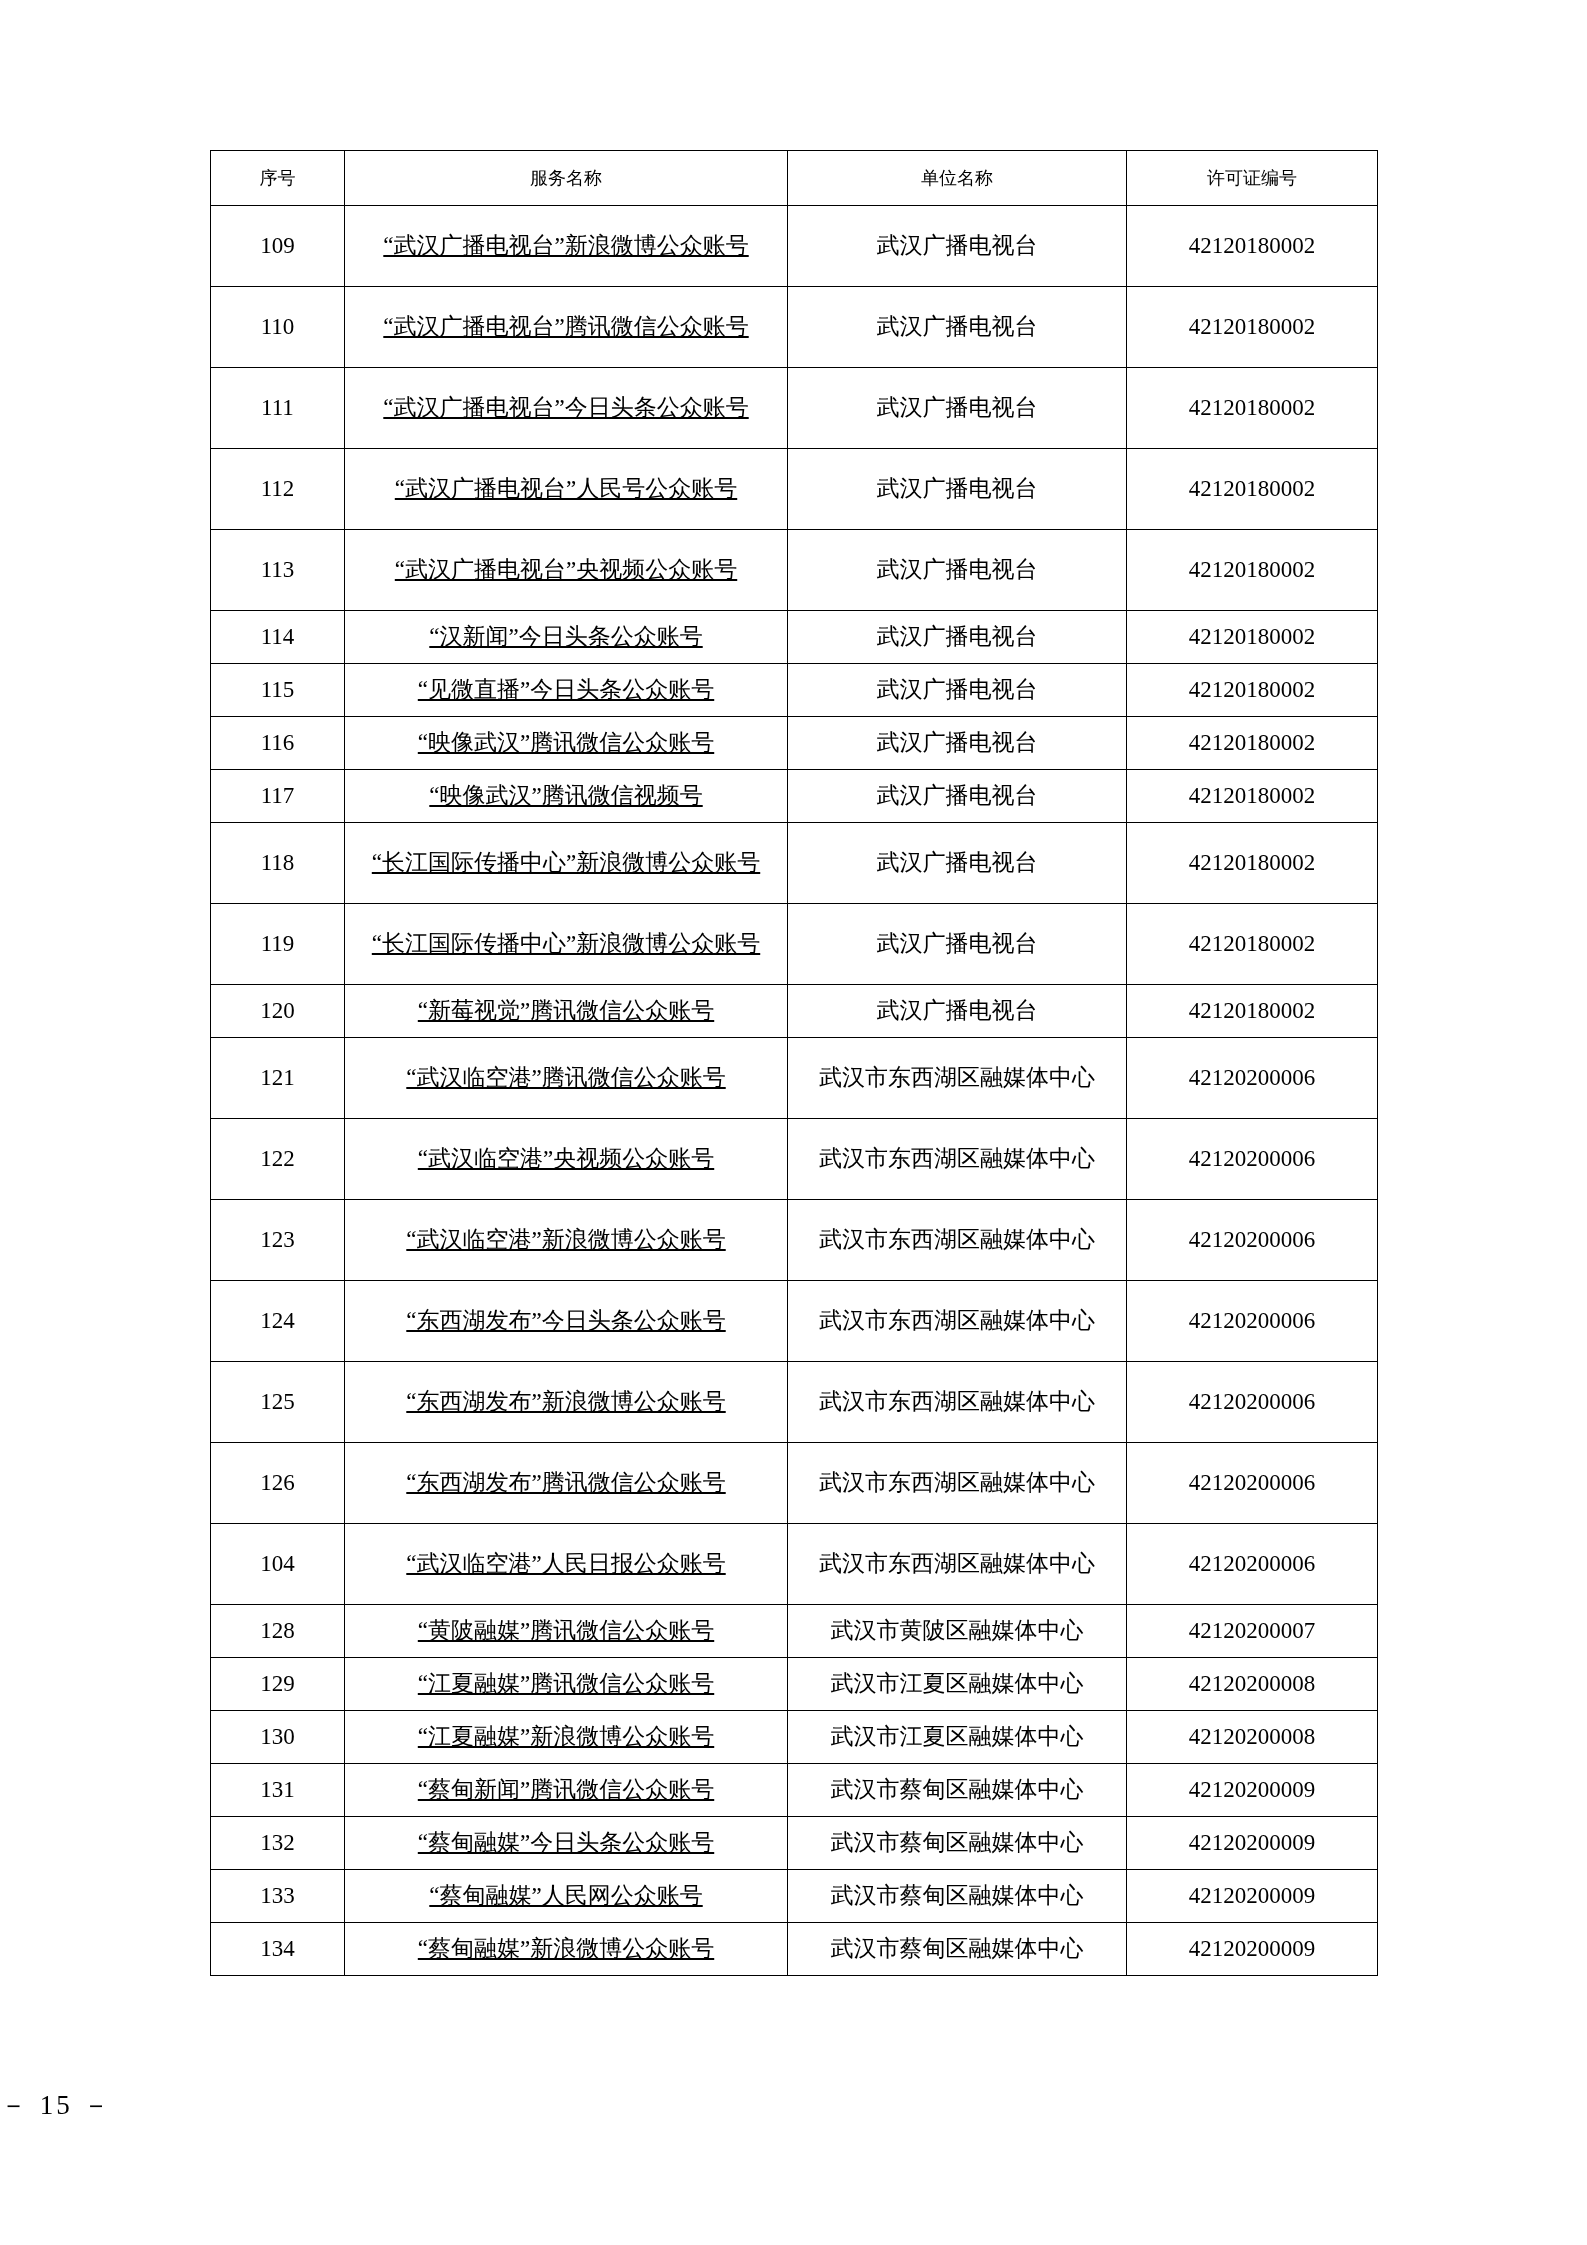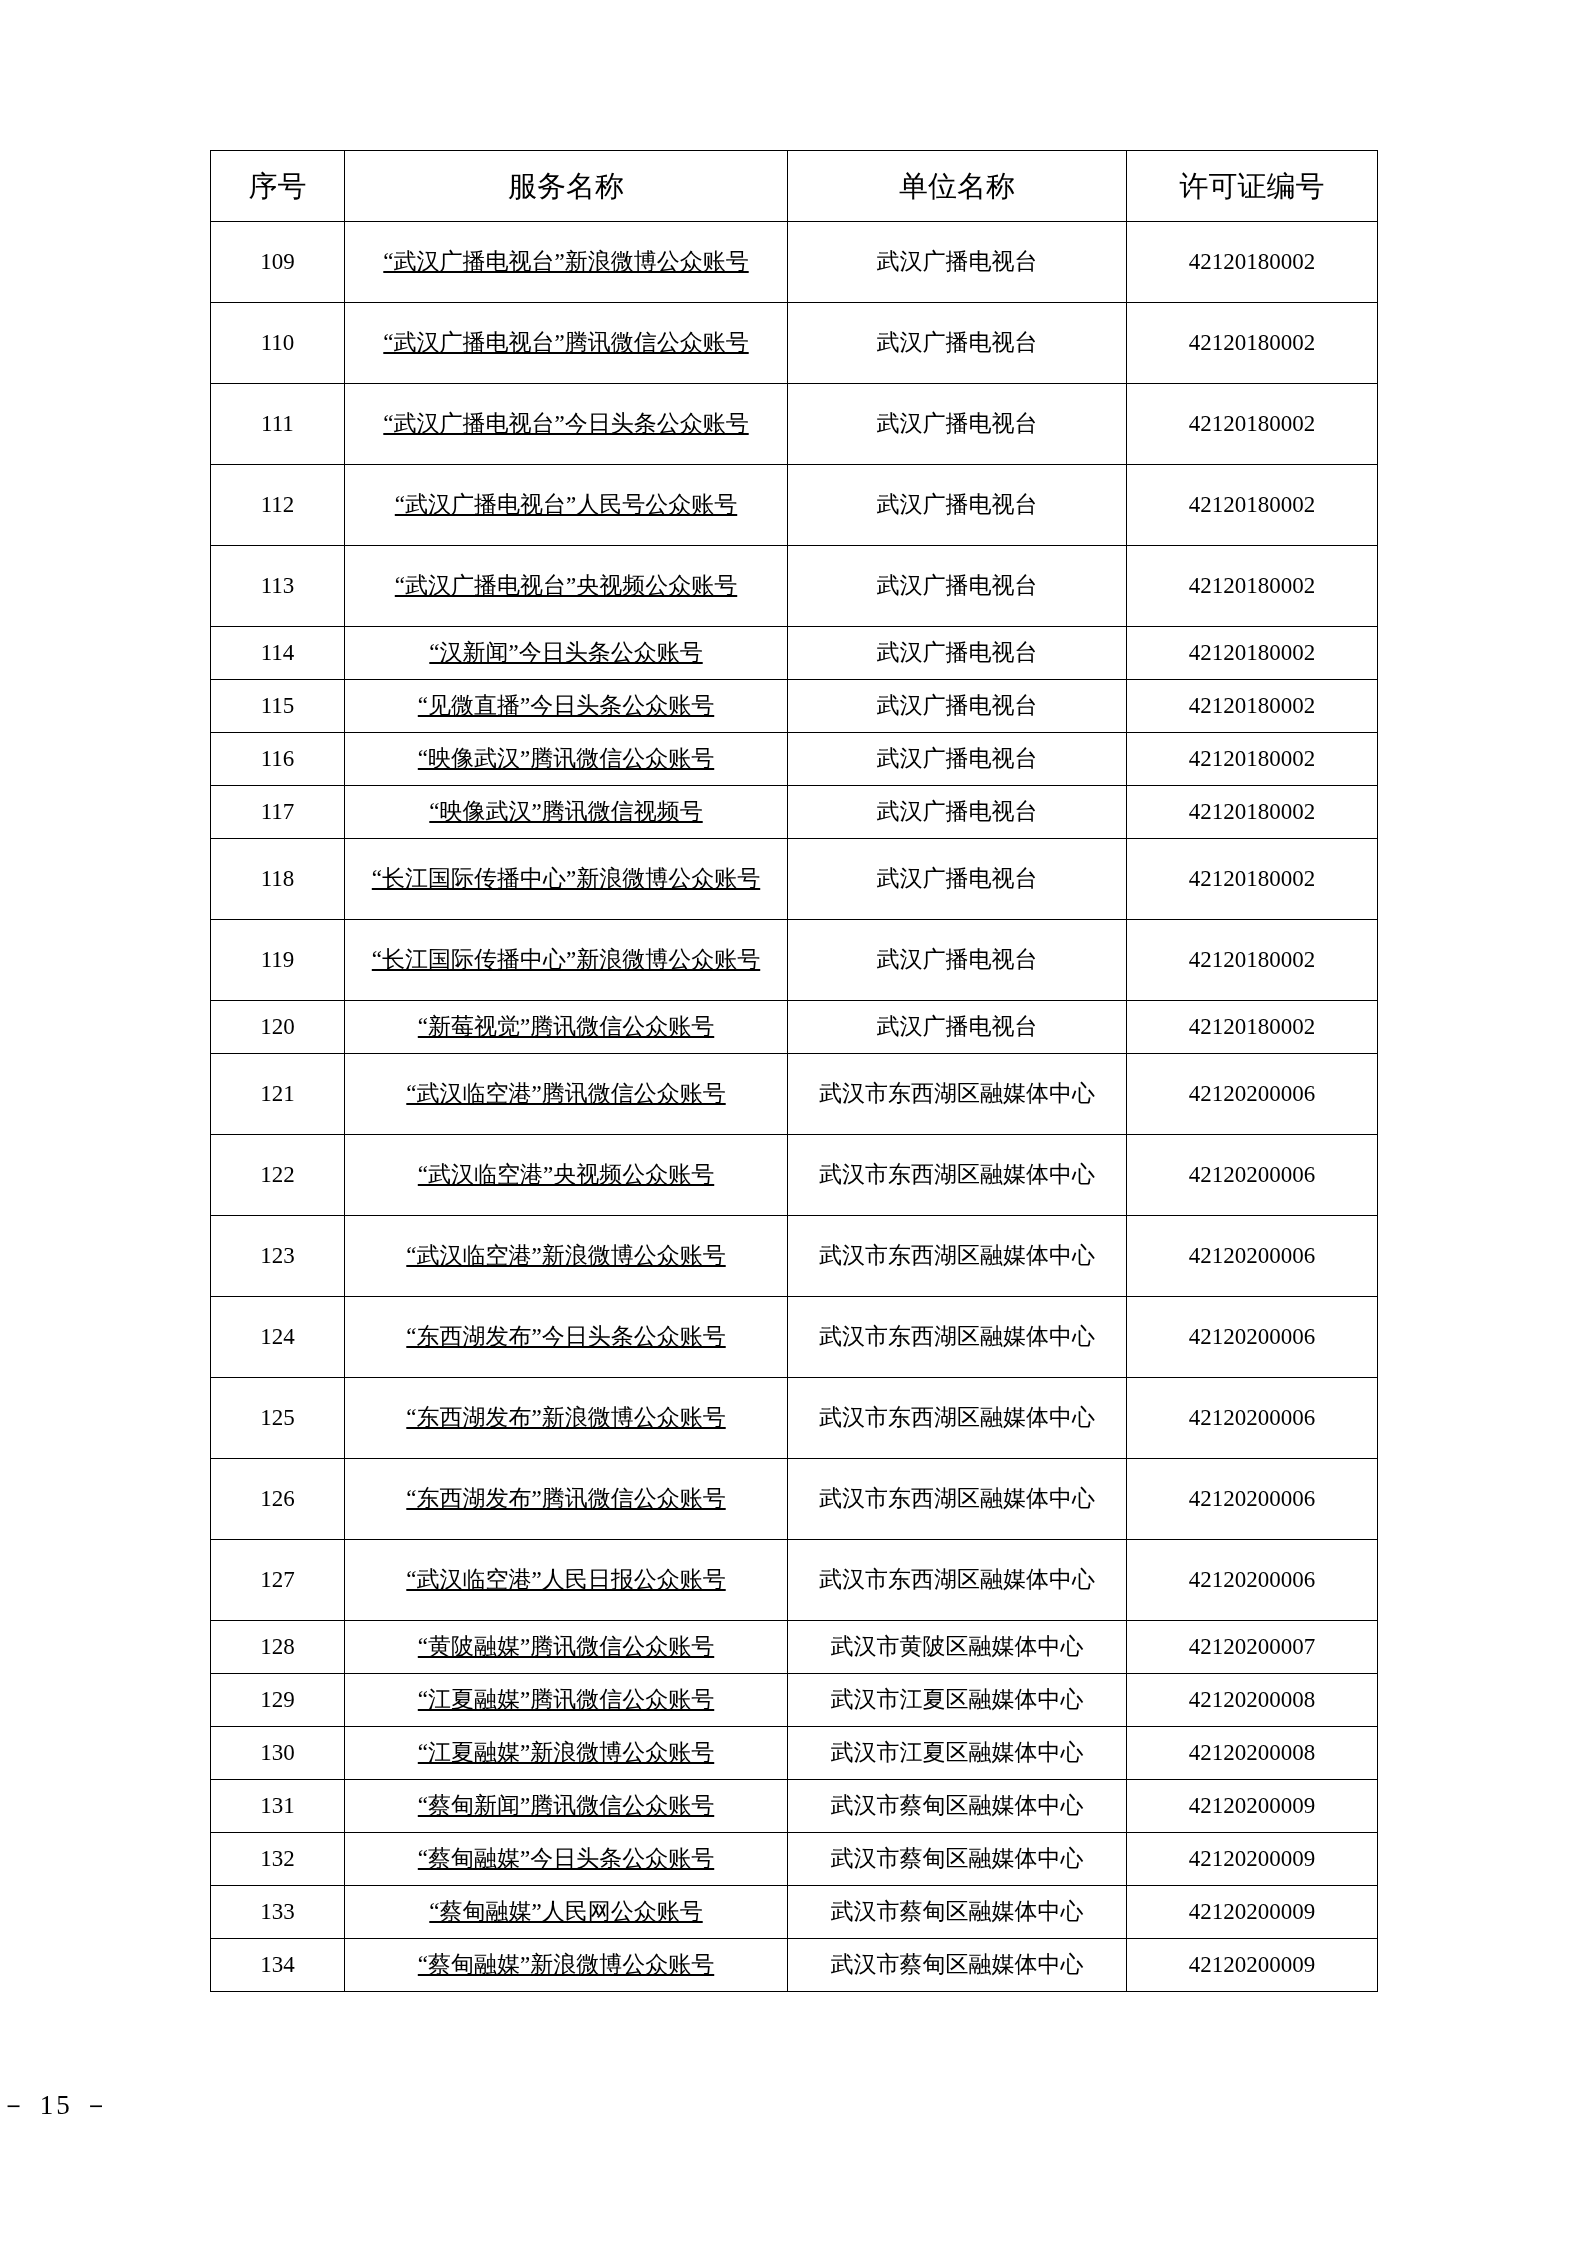--- a/index.html
+++ b/index.html
@@ -32,21 +32,21 @@
     border: 1.5px solid #000000;
     padding: 4px 6px;
     font-size: 23px;
     line-height: 1.45;
     text-align: center;
     vertical-align: middle;
     font-weight: normal;
     font-family: "Liberation Serif", "DejaVu Serif", serif;
   }
   table.doc-table thead td {
-    font-size: 29px;
+    font-size: 18px;
     padding: 14px 6px;
   }
   col.c-seq { width: 116px; }
   col.c-service { width: 380px; }
   col.c-unit { width: 292px; }
   col.c-license { width: 215px; }
   .row-tall td { height: 72px; }
   .row-short td { height: 44px; }
   .service-cell {
     text-align: center;
@@ -188,21 +188,21 @@
           <td>武汉市东西湖区融媒体中心</td>
           <td>42120200006</td>
         </tr>
         <tr class="row-tall">
           <td>126</td>
           <td class="service-cell">“东西湖发布”腾讯微信公众账号</td>
           <td>武汉市东西湖区融媒体中心</td>
           <td>42120200006</td>
         </tr>
         <tr class="row-tall">
-          <td>127</td>
+          <td>104</td>
           <td class="service-cell">“武汉临空港”人民日报公众账号</td>
           <td>武汉市东西湖区融媒体中心</td>
           <td>42120200006</td>
         </tr>
         <tr class="row-short">
           <td>128</td>
           <td class="service-cell">“黄陂融媒”腾讯微信公众账号</td>
           <td>武汉市黄陂区融媒体中心</td>
           <td>42120200007</td>
         </tr>

